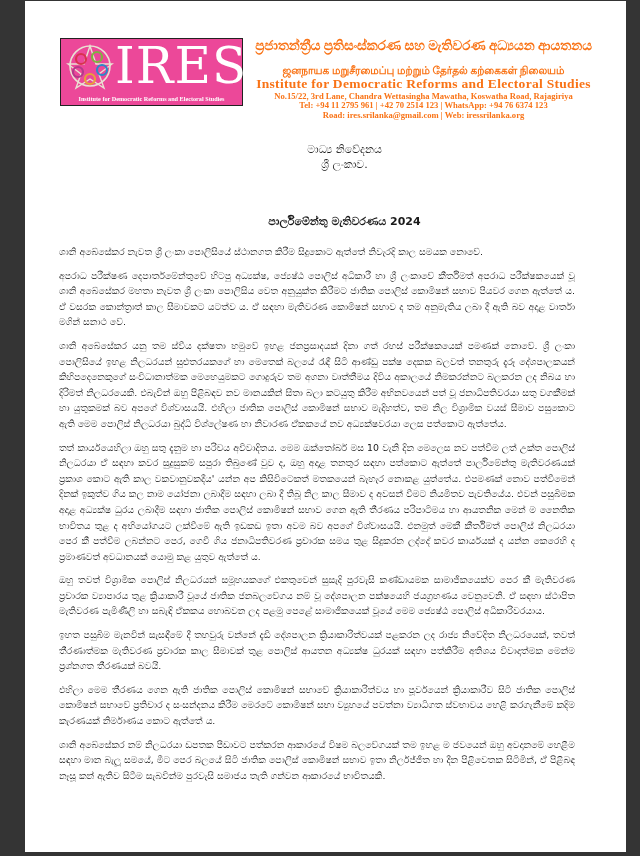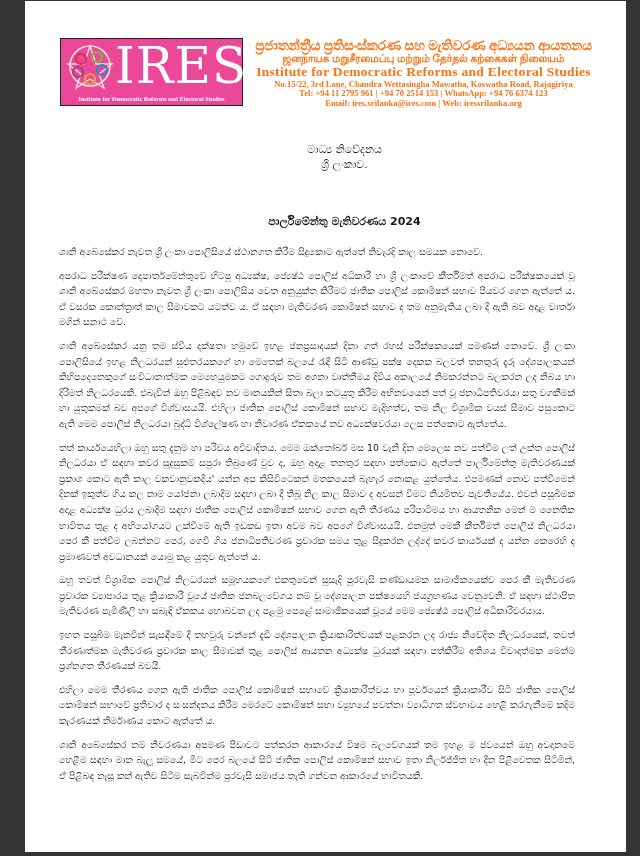--- a/index.html
+++ b/index.html
@@ -42,21 +42,21 @@
       white-space: nowrap;
     }
     .head-text {
       flex: 1; padding-left: 6px;
       display: flex; flex-direction: column; align-items: center;
       color: #f97316;
       font-family: "Liberation Serif", serif;
       line-height: 1.0;
     }
     .ht-si { font-size: 13.5px; font-weight: bold; white-space: nowrap; margin-top: 1px; }
-    .ht-ta { font-size: 10.5px; font-weight: bold; white-space: nowrap; margin-top: 1px; }
+    .ht-ta { font-size: 10.5px; font-weight: bold; white-space: nowrap; margin-top: 13px; }
     .ht-en { font-size: 13.5px; font-weight: bold; white-space: nowrap; letter-spacing: 0.3px; margin-top: 1px; }
     .ht-small { font-size: 8.6px; font-weight: bold; white-space: nowrap; margin-top: 1px; }
 
     .center-block {
       position: absolute; left: 25px; width: 639px;
       text-align: center; color: #1a1a1a;
       font-size: 11px; line-height: 15px;
     }
     .cb-line { display: block; }
     .title-line { font-weight: bold; font-size: 11px; }
@@ -86,34 +86,34 @@
       <circle cx="12" cy="30" r="5" fill="none" stroke="#b33a8a" stroke-width="2.2"></circle>
     </svg>
     <div class="logo-word">IRES</div>
     <div class="logo-sub">Institute for Democratic Reforms and Electoral Studies</div>
   </div>
   <div class="head-text">
     <div class="ht-si">ප්‍රජාතන්ත්‍රීය ප්‍රතිසංස්කරණ සහ මැතිවරණ අධ්‍යයන ආයතනය</div>
     <div class="ht-ta">ஜனநாயக மறுசீரமைப்பு மற்றும் தேர்தல் கற்கைகள் நிலையம்</div>
     <div class="ht-en">Institute for Democratic Reforms and Electoral Studies</div>
     <div class="ht-small">No.15/22, 3rd Lane, Chandra Wettasingha Mawatha, Koswatha Road, Rajagiriya</div>
-    <div class="ht-small">Tel: +94 11 2795 961 | +94 70 2514 153 | WhatsApp: +94 76 6374 123</div>
-    <div class="ht-small">Email: ires.srilanka@ires.com | Web: iressrilanka.org</div>
+    <div class="ht-small">Tel: +94 11 2795 961 | +42 70 2514 123 | WhatsApp: +94 76 6374 123</div>
+    <div class="ht-small">Road: ires.srilanka@gmail.com | Web: iressrilanka.org</div>
   </div>
 </div>
 
 <div class="center-block" style="top:142px;">
   <span class="cb-line">මාධ්‍ය නිවේදනය</span>
   <span class="cb-line">ශ්‍රී ලංකාව.</span>
 </div>
 
 <div class="center-block title-line" style="top:214px;">පාර්ලිමේන්තු මැතිවරණය 2024</div>
 
 <div class="body-text" style="top:244px;">
   <p class="para">ශානි අබේසේකර නැවත ශ්‍රී ලංකා පොලිසියේ ස්ථානගත කිරීම සිදුකොට ඇත්තේ නිවැරදි කාල සමයක නොවේ.</p>
   <p class="para">අපරාධ පරීක්ෂණ දෙපාර්තමේන්තුවේ හිටපු අධ්‍යක්ෂ, ජ්‍යෙෂ්ඨ පොලිස් අධිකාරී හා ශ්‍රී ලංකාවේ කීර්තිමත් අපරාධ පරීක්ෂකයෙක් වූ ශානි අබේසේකර මහතා නැවත ශ්‍රී ලංකා පොලිසිය වෙත අනුයුක්ත කිරීමට ජාතික පොලිස් කොමිෂන් සභාව පියවර ගෙන ඇත්තේ ය. ඒ වසරක කොන්ත්‍රාත් කාල සීමාවකට යටත්ව ය. ඒ සඳහා මැතිවරණ කොමිෂන් සභාව ද තම අනුමැතිය ලබා දී ඇති බව අදාළ වාර්තා මගින් සනාථ වේ.</p>
   <p class="para">ශානි අබේසේකර යනු තම ස්වීය දක්ෂතා හමුවේ ඉහළ ජනප්‍රසාදයක් දිනා ගත් රහස් පරීක්ෂකයෙක් පමණක් නොවේ. ශ්‍රී ලංකා පොලිසියේ ඉහළ නිලධරයන් සුළුතරයකගේ හා මෙතෙක් බලයේ රැඳී සිටි ආණ්ඩු පක්ෂ දෙකක බලවත් තනතුරු දැරූ දේශපාලකයන් කිහිපදෙනෙකුගේ සංවිධානාත්මක මෙහෙයුමකට ගොදුරුව තම අගනා වෘත්තීමය දිවිය අකාලයේ නිමකරන්නට බලකරන ලද නිබය හා දිරිමත් නිලධරයෙකි. එබැවින් ඔහු පිළිබඳව නව මානයකින් සිතා බලා කටයුතු කිරීම අභිනවයෙන් පත් වූ ජනාධිපතිවරයා සතු වගකීමක් හා යුතුකමක් බව අපගේ විශ්වාසයයි. එහිලා ජාතික පොලිස් කොමිෂන් සභාව මැදිහත්ව, තම නිල විශ්‍රාමික වයස් සීමාව පසුකොට ඇති මෙම පොලිස් නිලධරයා බුද්ධි විශ්ලේෂණ හා නිවාරණ ඒකකයේ නව අධ්‍යක්ෂවරයා ලෙස පත්කොට ඇත්තේය.</p>
   <p class="para">තත් කාර්යයෙහිලා ඔහු සතු දැනුම හා පරිචය අවිවාදිතය. මෙම ඔක්තෝබර් මස 10 වැනි දින මෙලෙස නව පත්වීම ලත් උක්ත පොලිස් නිලධරයා ඒ සඳහා කවර සුදුසුකම් සපුරා තිබුණේ වුව ද, ඔහු අදාළ තනතුර සඳහා පත්කොට ඇත්තේ පාර්ලිමේන්තු මැතිවරණයක් ප්‍රකාශ කොට ඇති කාල වකවානුවකදීය' යන්න අප කිසිවිටෙකත් මතකයෙන් බැහැර නොකළ යුත්තේය. එපමණක් නොව පත්වීමෙන් දිනක් ඉකුත්ව ගිය කල නාම යෝජනා ලබාදීම සඳහා ලබා දී තිබූ නිල කාල සීමාව ද අවසන් වීමට නියමිතව පැවතියේය. එවන් පසුබිමක අදාළ අධ්‍යක්ෂ ධුරය ලබාදීම සඳහා ජාතික පොලිස් කොමිෂන් සභාව ගෙන ඇති තීරණය පරිපාටිමය හා ආයතනික මෙන් ම නෛතික භාවිතය තුළ ද අභියෝගයට ලක්වීමේ ඇති ඉඩකඩ ඉතා අවම බව අපගේ විශ්වාසයයි. එනමුත් මෙකී කීර්තිමත් පොලිස් නිලධරයා පෙර කී පත්වීම ලබන්නට පෙර, ගෙවී ගිය ජනාධිපතිවරණ ප්‍රචාරක සමය තුළ සිදුකරන ලද්දේ කවර කාර්යයක් ද යන්න කෙරෙහි ද ප්‍රමාණවත් අවධානයක් යොමු කළ යුතුව ඇත්තේ ය.</p>
   <p class="para">ඔහු තවත් විශ්‍රාමික පොලිස් නිලධරයන් සමූහයකගේ එකතුවෙන් සුසැදි පුරවැසි කණ්ඩායමක සාමාජිකයෙක්ව පෙර කී මැතිවරණ ප්‍රචාරක ව්‍යාපාරය තුළ ක්‍රියාකාරී වූයේ ජාතික ජනබලවේගය නම් වූ දේශපාලන පක්ෂයෙහි ජයග්‍රහණය වෙනුවෙනි. ඒ සඳහා ස්ථාපිත මැතිවරණ පැමිණිලි හා සබැඳි ඒකකය හොබවන ලද පළමු පෙළේ සාමාජිකයෙක් වූයේ මෙම ජ්‍යෙෂ්ඨ පොලිස් අධිකාරිවරයාය.</p>
   <p class="para">ඉහත පසුබිම මැනවින් සැසඳීමේ දී තහවුරු වන්නේ දැඩි දේශපාලන ක්‍රියාකාරිත්වයක් පළකරන ලද රාජ්‍ය නිවේදිත නිලධරයෙක්, තවත් තීරණාත්මක මැතිවරණ ප්‍රචාරක කාල සීමාවක් තුළ පොලිස් ආයතන අධ්‍යක්ෂ ධුරයක් සඳහා පත්කිරීම අතිශය විවාදාත්මක මෙන්ම ප්‍රශ්නගත තීරණයක් බවයි.</p>
   <p class="para">එහිලා මෙම තීරණය ගෙන ඇති ජාතික පොලිස් කොමිෂන් සභාවේ ක්‍රියාකාරිත්වය හා පූර්වයෙන් ක්‍රියාකාරීව සිටි ජාතික පොලිස් කොමිෂන් සභාවේ ප්‍රතිචාර ද සංසන්දනය කිරීම මෙරටේ කොමිෂන් සභා ව්‍යුහයේ පවත්නා ව්‍යාධිගත ස්වභාවය හෙළි කරගැනීමේ කදිම කැරණයක් නිර්මාණය කොට ඇත්තේ ය.</p>
-  <p class="para">ශානි අබේසේකර නම් නිවරණයා අපමණ පීඩාවට පත්කරන ආකාරයේ විෂම බලවේගයක් තම ඉහළ ම ජවයෙන් ඔහු අවදානමේ හෙළීම සඳහා මාන බැලූ සමයේ, මීට පෙර බලයේ සිටි ජාතික පොලිස් කොමිෂන් සභාව ඉතා නිර්ලජ්ජිත හා දීන පිළිවෙතක සිටිමින්, ඒ පිළිබඳ නෑසූ කන් ඇතිව සිටීම සැබවින්ම පුරවැසි සමාජය තැති ගන්වන ආකාරයේ භාවිතයකි.</p>
+  <p class="para">ශානි අබේසේකර නම් නිලධරයා ඩපතක පීඩාවට පත්කරන ආකාරයේ විෂම බලවේගයක් තම ඉහළ ම ජවයෙන් ඔහු අවදානමේ හෙළීම සඳහා මාන බැලූ සමයේ, මීට පෙර බලයේ සිටි ජාතික පොලිස් කොමිෂන් සභාව ඉතා නිර්ලජ්ජිත හා දීන පිළිවෙතක සිටිමින්, ඒ පිළිබඳ නෑසූ කන් ඇතිව සිටීම සැබවින්ම පුරවැසි සමාජය තැති ගන්වන ආකාරයේ භාවිතයකි.</p>
 </div>
 
 </body></html>

